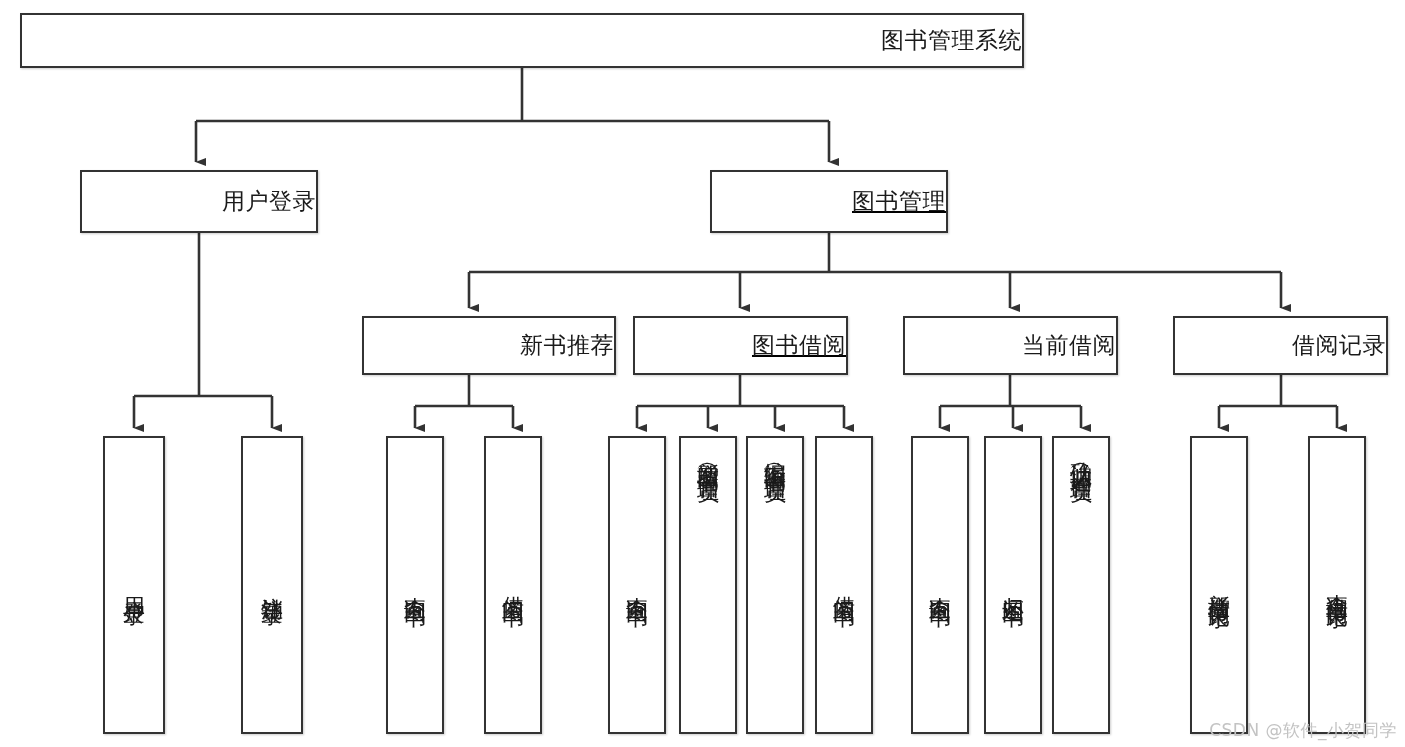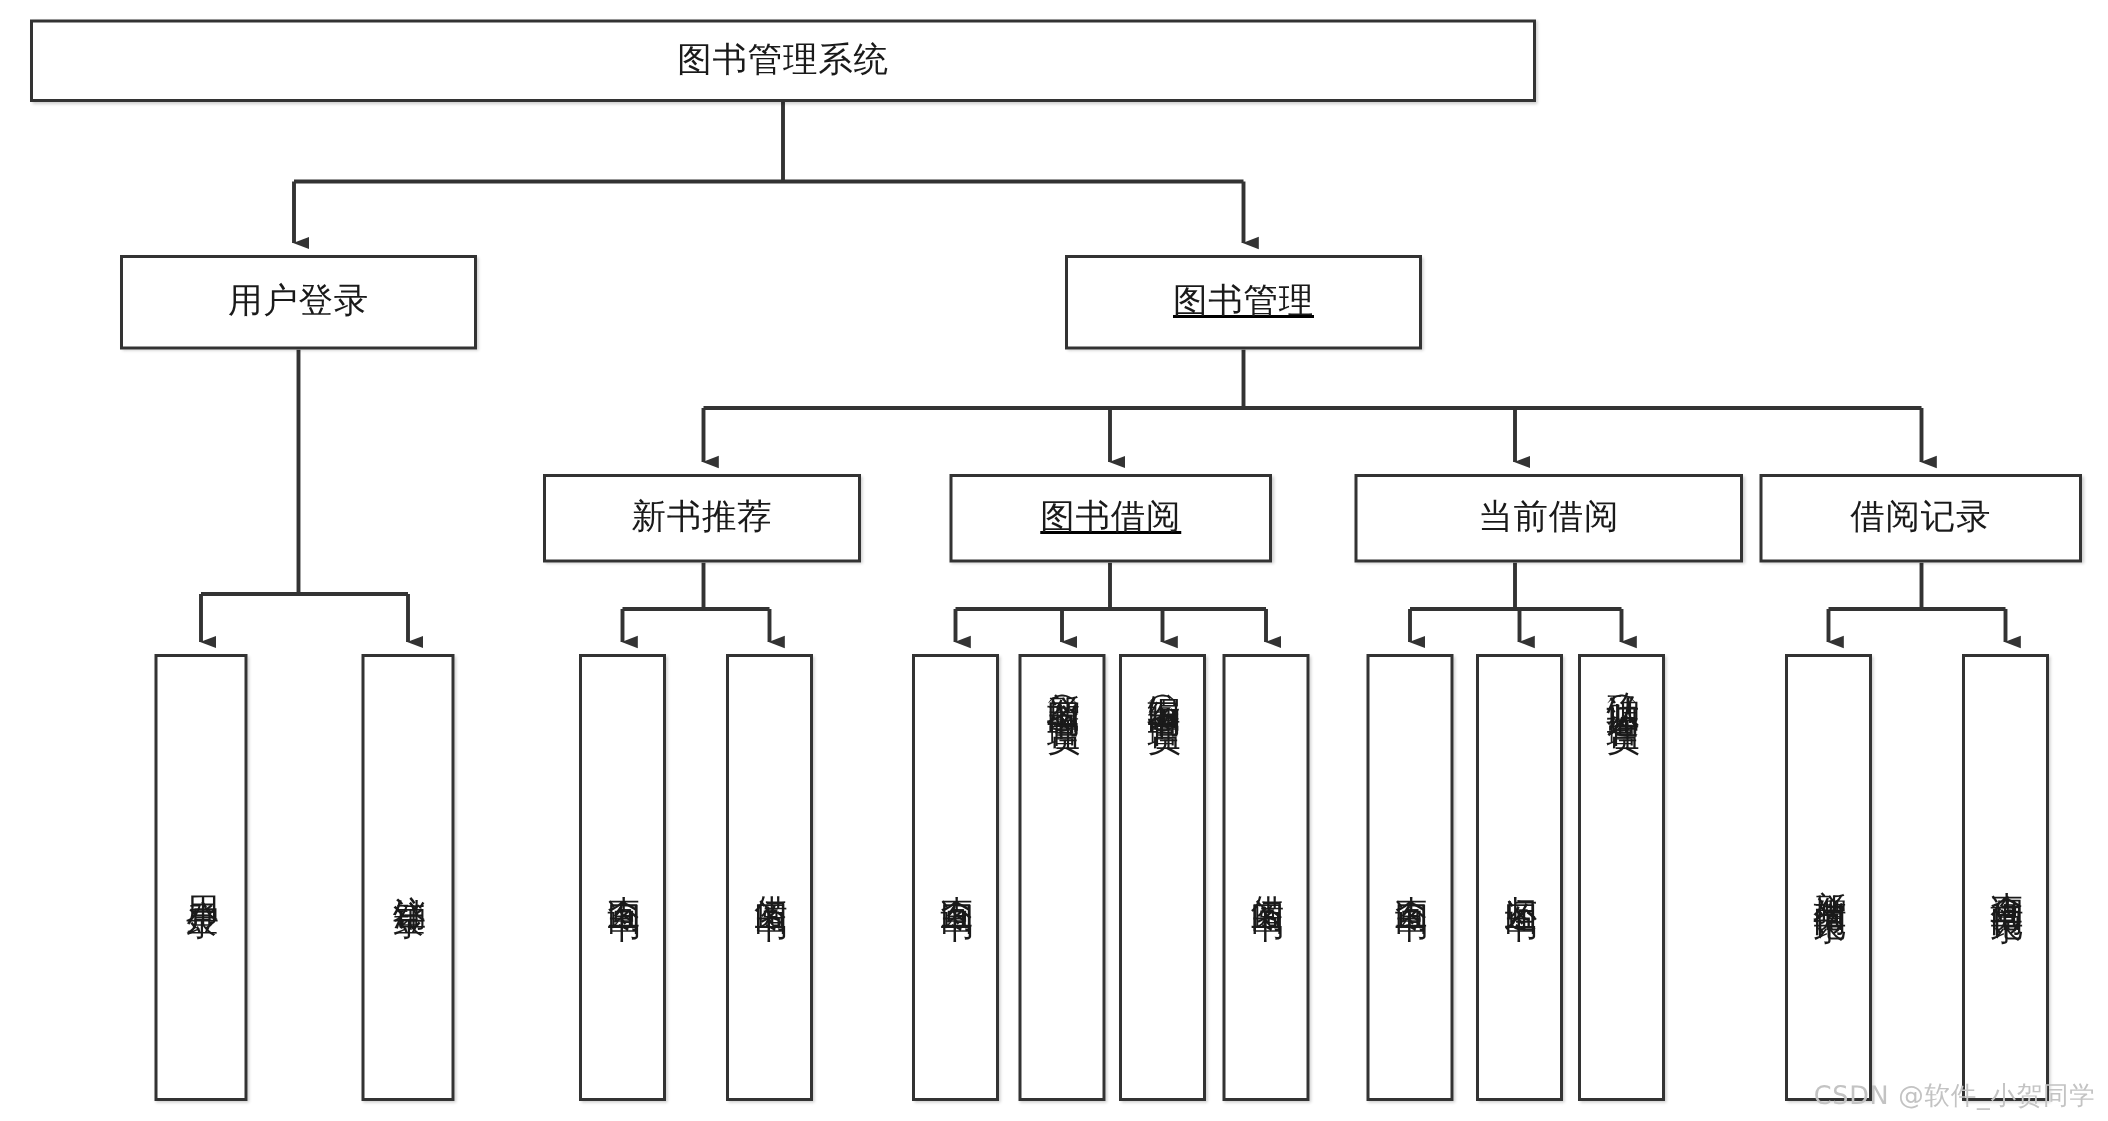--- a/index.html
+++ b/index.html
@@ -25,21 +25,21 @@
     height: 747px;
   }
   .node-box {
     position: absolute;
     box-sizing: border-box;
     background: #ffffff;
     border: 2px solid #333333;
     box-shadow: 1px 1px 2px rgba(0,0,0,0.20);
     display: flex;
     align-items: center;
-    justify-content: center;
+    justify-content: flex-end;
     overflow: hidden;
   }
   .node-label {
     color: #1a1a1a;
     font-size: 23px;
     line-height: 1.22;
     letter-spacing: 0.5px;
     white-space: nowrap;
     text-align: center;
   }
@@ -136,27 +136,27 @@
     <span class="node-label">图书管理系统</span>
   </div>
 
   <div class="node-box" style="left: 80px; top: 170px; width: 238px; height: 63px;">
     <span class="node-label">用户登录</span>
   </div>
   <div class="node-box" style="left: 710px; top: 170px; width: 238px; height: 63px; text-decoration: underline;">
     <span class="node-label">图书管理</span>
   </div>
 
-  <div class="node-box" style="left: 362px; top: 316px; width: 212px; height: 59px;">
+  <div class="node-box" style="left: 362px; top: 316px; width: 254px; height: 59px;">
     <span class="node-label">新书推荐</span>
   </div>
   <div class="node-box" style="left: 633px; top: 316px; width: 215px; height: 59px; text-decoration: underline;">
     <span class="node-label">图书借阅</span>
   </div>
-  <div class="node-box" style="left: 903px; top: 316px; width: 259px; height: 59px;">
+  <div class="node-box" style="left: 903px; top: 316px; width: 215px; height: 59px;">
     <span class="node-label">当前借阅</span>
   </div>
   <div class="node-box" style="left: 1173px; top: 316px; width: 215px; height: 59px;">
     <span class="node-label">借阅记录</span>
   </div>
 
   <div class="node-box vertical mid" style="left: 103px; top: 436px; width: 62px; height: 298px;">
     <span class="node-label">用户登录</span>
   </div>
   <div class="node-box vertical mid" style="left: 241px; top: 436px; width: 62px; height: 298px;">

